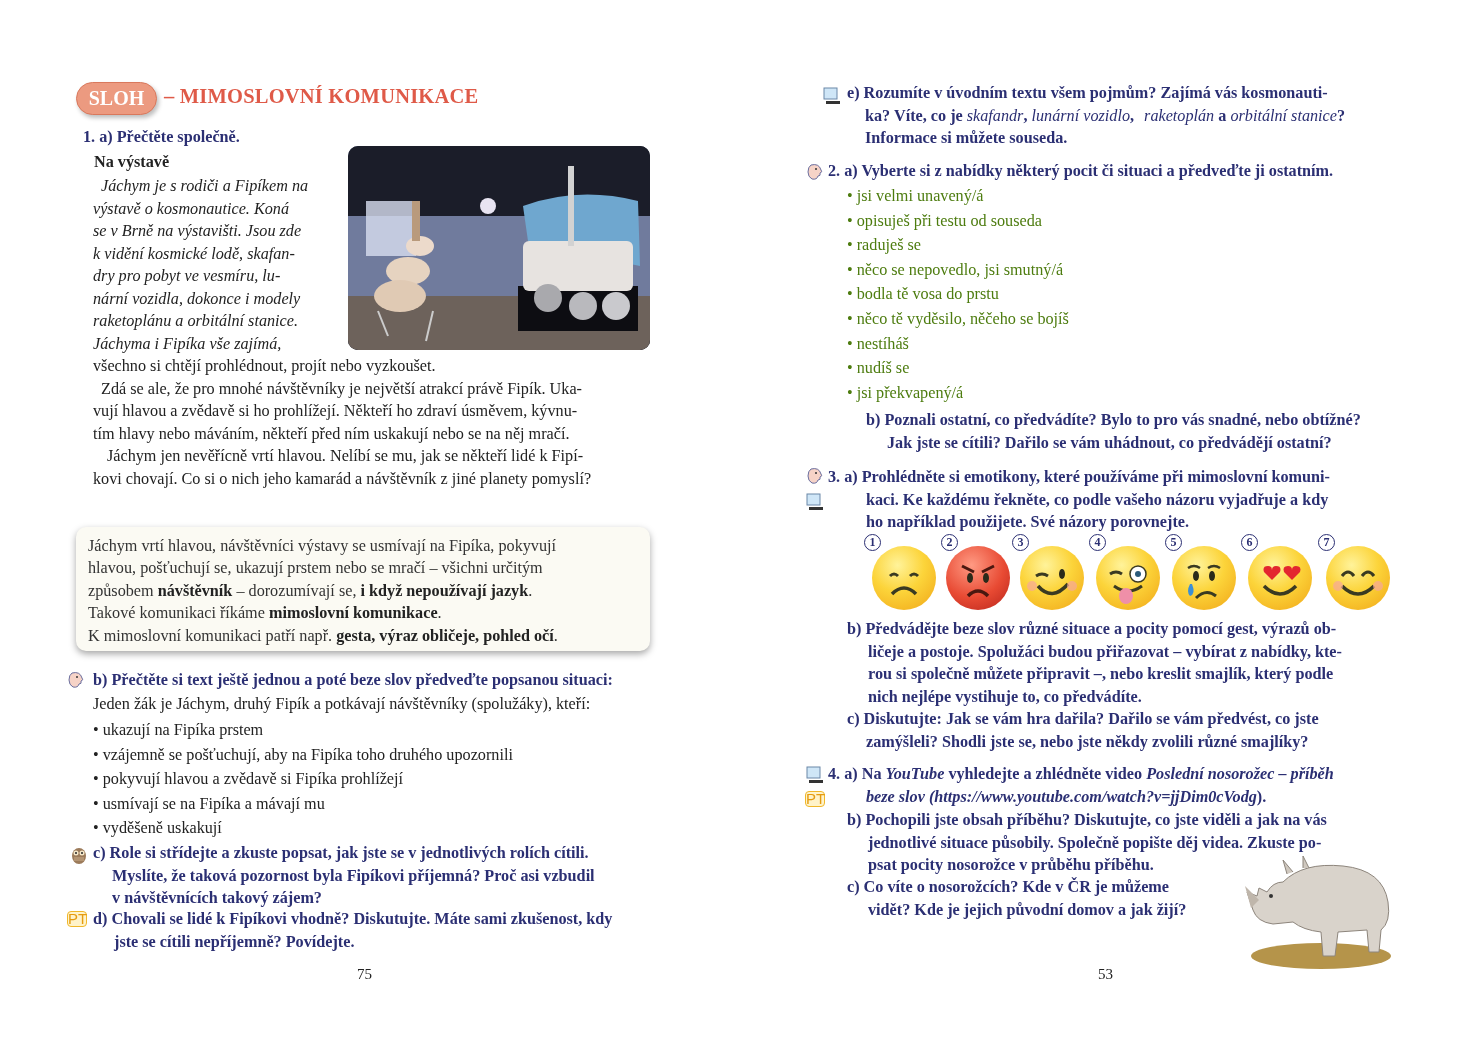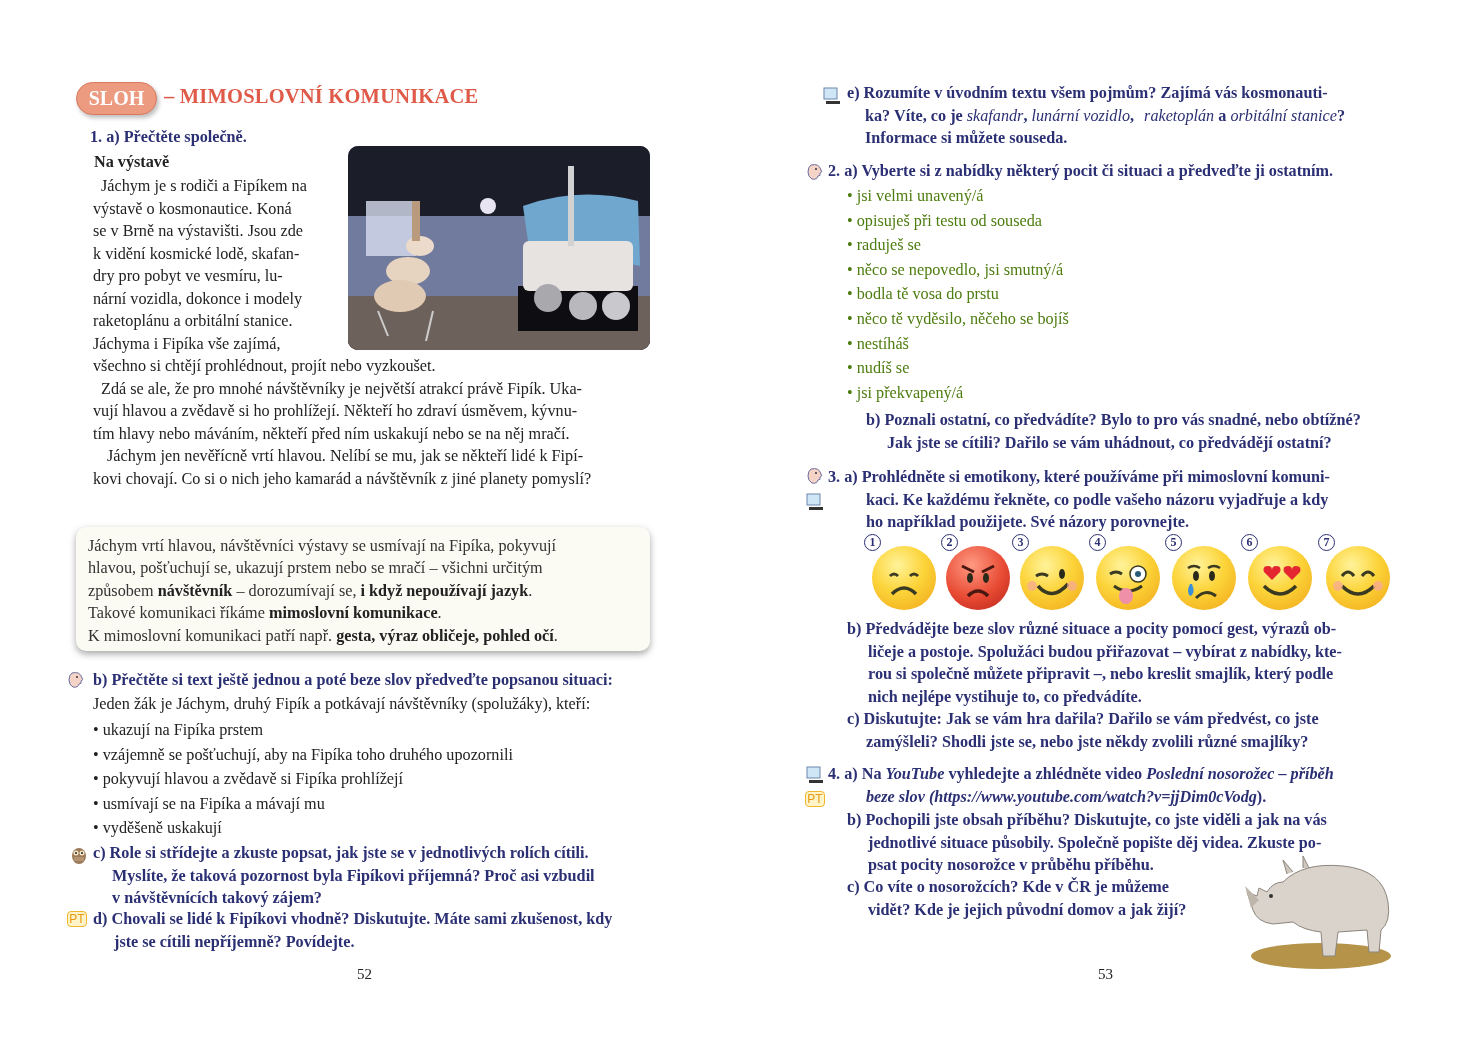--- a/index.html
+++ b/index.html
@@ -24,42 +24,42 @@
 
   .infobox { position: absolute; left: 76px; top: 527px; width: 574px; height: 124px; background: #fbfaf3; border-radius: 10px;
     box-shadow: 0 3px 7px rgba(0,0,0,0.35); padding: 8px 12px 0 12px; font-size: 16.2px; line-height: 22.4px; color: #333; }
   .infobox b { color: #222; }
 
   ul.bullets { list-style: none; }
   ul.bullets li::before { content: "• "; }
 
   .icon { position: absolute; width: 20px; height: 20px; }
   .pt-badge { position: absolute; width: 20px; height: 16px; border: 1.3px solid #f0b72a; border-radius: 4px; background: #fff3c9;
-    color: #e59b10; font-family: "Liberation Sans", sans-serif; font-size: 12px; text-align: center; line-height: 14px; }
+    color: #e59b10; font-family: "Liberation Sans", sans-serif; font-size: 15px; text-align: center; line-height: 14px; }
 
   .pagenum { position: absolute; top: 966px; font-size: 15px; color: #222; }
 
   .emoji-row { position: absolute; left: 862px; top: 536px; width: 536px; height: 72px; }
   .emo { position: absolute; top: 10px; width: 64px; height: 64px; border-radius: 50%;
     background: radial-gradient(circle at 40% 30%, #fff39a 0%, #fcd43a 45%, #f0a516 100%); }
   .emo.red { background: radial-gradient(circle at 40% 30%, #ff9a83 0%, #e84a33 55%, #b6231a 100%); }
   .emo-num { position: absolute; top: -2px; width: 17px; height: 17px; border: 1.3px solid #2b2f73; border-radius: 50%;
     font-size: 12px; line-height: 15px; text-align: center; color: #2b2f73; background: #fff; font-weight: bold; }
   .emo svg { position: absolute; left: 0; top: 0; }
 
   .rhino { position: absolute; left: 1243px; top: 852px; width: 152px; height: 118px; }
 </style>
 </head>
 <body>
 
 <div class="page page-left">
   <div class="sloh-badge">SLOH</div>
   <div class="heading">– MIMOSLOVNÍ KOMUNIKACE</div>
 
-  <div class="abs navy txt" style="left:90px; top:126px;">1. a) Přečtěte společně.</div>
+  <div class="abs navy txt" style="left:83px; top:126px;">1. a) Přečtěte společně.</div>
   <div class="abs txt" style="left:94px; top:151px; font-weight:bold; color:#222;">Na výstavě</div>
 
   <div class="photo">
     <svg width="302" height="204" viewBox="0 0 302 204">
       <rect x="0" y="0" width="302" height="204" fill="#1b1d29"></rect>
       <rect x="0" y="70" width="302" height="90" fill="#8d9bc4" opacity="0.75"></rect>
       <rect x="0" y="150" width="302" height="54" fill="#6d625b"></rect>
       <rect x="18" y="55" width="50" height="55" fill="#d8def0" opacity="0.8"></rect>
       <circle cx="140" cy="60" r="8" fill="#e8e4f2"></circle>
       <path d="M175 60 Q230 40 290 55 L292 120 Q240 110 180 95 Z" fill="#6fa7cf"></path>
@@ -71,21 +71,21 @@
       <line x1="85" y1="165" x2="78" y2="195" stroke="#ccc" stroke-width="2"></line>
       <rect x="170" y="140" width="120" height="45" fill="#0d0d12"></rect>
       <rect x="175" y="95" width="110" height="50" rx="6" fill="#e7e3e0"></rect>
       <circle cx="200" cy="152" r="14" fill="#a9a9ad"></circle>
       <circle cx="235" cy="160" r="14" fill="#b9b9bd"></circle>
       <circle cx="268" cy="160" r="14" fill="#c9c9cd"></circle>
       <rect x="220" y="20" width="6" height="80" fill="#d2d2d2"></rect>
     </svg>
   </div>
 
-  <div class="abs txt just" style="left:93px; top:175px; width:240px; color:#222;">
+  <div class="abs txt just" style="left:93px; top:175px; width:240px; color:#222;font-style:italic;">
     <div style="text-indent:8px;">Jáchym je s rodiči a Fipíkem na</div>
     <div>výstavě o kosmonautice. Koná</div>
     <div>se v Brně na výstavišti. Jsou zde</div>
     <div>k vidění kosmické lodě, skafan-</div>
     <div>dry pro pobyt ve vesmíru, lu-</div>
     <div>nární vozidla, dokonce i modely</div>
     <div>raketoplánu a orbitální stanice.</div>
     <div>Jáchyma i Fipíka vše zajímá,</div>
   </div>
 
@@ -133,21 +133,21 @@
     <div style="padding-left:19px;">Myslíte, že taková pozornost byla Fipíkovi příjemná? Proč asi vzbudil</div>
     <div style="padding-left:19px;">v návštěvnících takový zájem?</div>
   </div>
 
   <div class="pt-badge" style="left:67px; top:911px;">PT</div>
   <div class="abs navy txt" style="left:93px; top:908px; width:558px;">
     <div>d) Chovali se lidé k Fipíkovi vhodně? Diskutujte. Máte sami zkušenost, kdy</div>
     <div style="padding-left:21px;">jste se cítili nepříjemně? Povídejte.</div>
   </div>
 
-  <div class="pagenum" style="left:357px;">52</div>
+  <div class="pagenum" style="left:357px;">75</div>
 </div>
 
 <div class="page page-right"></div>
 
 <svg class="icon" style="left:822px; top:86px;" viewBox="0 0 20 20">
   <rect x="2" y="2" width="13" height="11" fill="#cfe6f7" stroke="#6b87a8" stroke-width="1"></rect>
   <rect x="4" y="15" width="14" height="3" fill="#333"></rect>
 </svg>
 <div class="abs navy txt" style="left:847px; top:82px; width:548px;">
   <div class="just">e) Rozumíte v úvodním textu všem pojmům? Zajímá vás kosmonauti-</div>

